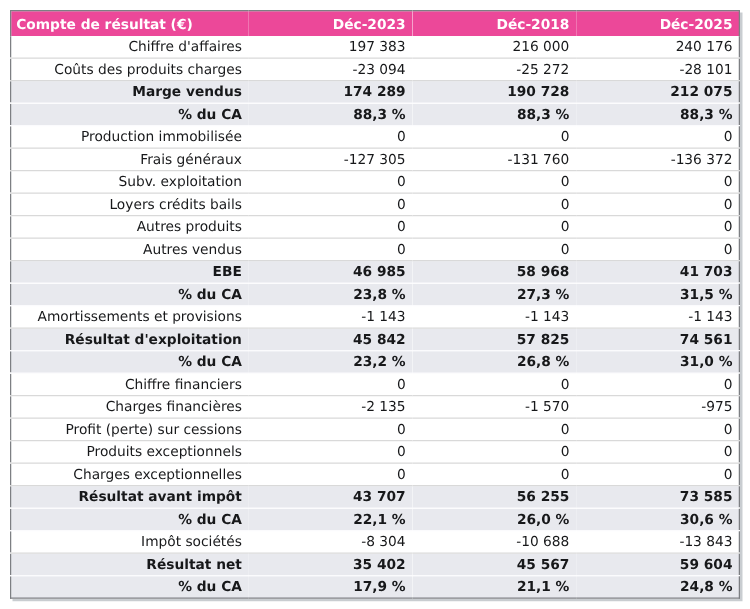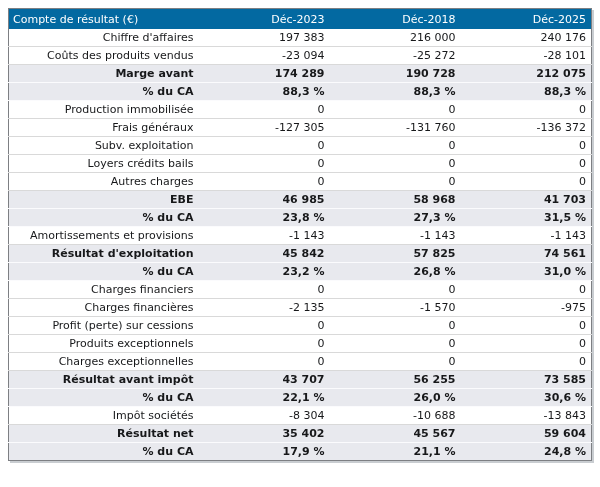--- a/index.html
+++ b/index.html
@@ -21,23 +21,23 @@
     width: 584px;
     border: 1px solid #7d7f83;
     box-shadow: 2px 2px 0 #c9cdd1;
     font-family: "DejaVu Sans", "Liberation Sans", sans-serif;
     font-size: 11px;
     color: #17181a;
   }
   col.c-label { width: 190px; }
   col.c-val   { width: 131px; }
   thead th {
-    background: #0369a1;
+    background: #ec4899;
     color: #ffffff;
-    font-weight: 400;
+    font-weight: 700;
     height: 20px;
     padding: 0 5px;
     white-space: nowrap;
     overflow: hidden;
   }
   th.label { text-align: left; padding-left: 4px; }
   th.val   { text-align: right; }
   tbody td {
     height: 17px;
     padding: 0 5px;
@@ -75,27 +75,27 @@
       </tr>
     </thead>
     <tbody>
       <tr>
         <td class="label">Chiffre d'affaires</td>
         <td class="val">197 383</td>
         <td class="val">216 000</td>
         <td class="val">240 176</td>
       </tr>
       <tr>
-        <td class="label">Coûts des produits vendus</td>
+        <td class="label">Coûts des produits charges</td>
         <td class="val">-23 094</td>
         <td class="val">-25 272</td>
         <td class="val">-28 101</td>
       </tr>
       <tr class="hl">
-        <td class="label">Marge avant</td>
+        <td class="label">Marge vendus</td>
         <td class="val">174 289</td>
         <td class="val">190 728</td>
         <td class="val">212 075</td>
       </tr>
       <tr class="hl">
         <td class="label">% du CA</td>
         <td class="val">88,3 %</td>
         <td class="val">88,3 %</td>
         <td class="val">88,3 %</td>
       </tr>
@@ -117,21 +117,27 @@
         <td class="val">0</td>
         <td class="val">0</td>
       </tr>
       <tr>
         <td class="label">Loyers crédits bails</td>
         <td class="val">0</td>
         <td class="val">0</td>
         <td class="val">0</td>
       </tr>
       <tr>
-        <td class="label">Autres charges</td>
+        <td class="label">Autres produits</td>
+        <td class="val">0</td>
+        <td class="val">0</td>
+        <td class="val">0</td>
+      </tr>
+      <tr>
+        <td class="label">Autres vendus</td>
         <td class="val">0</td>
         <td class="val">0</td>
         <td class="val">0</td>
       </tr>
       <tr class="hl">
         <td class="label">EBE</td>
         <td class="val">46 985</td>
         <td class="val">58 968</td>
         <td class="val">41 703</td>
       </tr>
@@ -153,21 +159,21 @@
         <td class="val">57 825</td>
         <td class="val">74 561</td>
       </tr>
       <tr class="hl">
         <td class="label">% du CA</td>
         <td class="val">23,2 %</td>
         <td class="val">26,8 %</td>
         <td class="val">31,0 %</td>
       </tr>
       <tr>
-        <td class="label">Charges financiers</td>
+        <td class="label">Chiffre financiers</td>
         <td class="val">0</td>
         <td class="val">0</td>
         <td class="val">0</td>
       </tr>
       <tr>
         <td class="label">Charges financières</td>
         <td class="val">-2 135</td>
         <td class="val">-1 570</td>
         <td class="val">-975</td>
       </tr>

